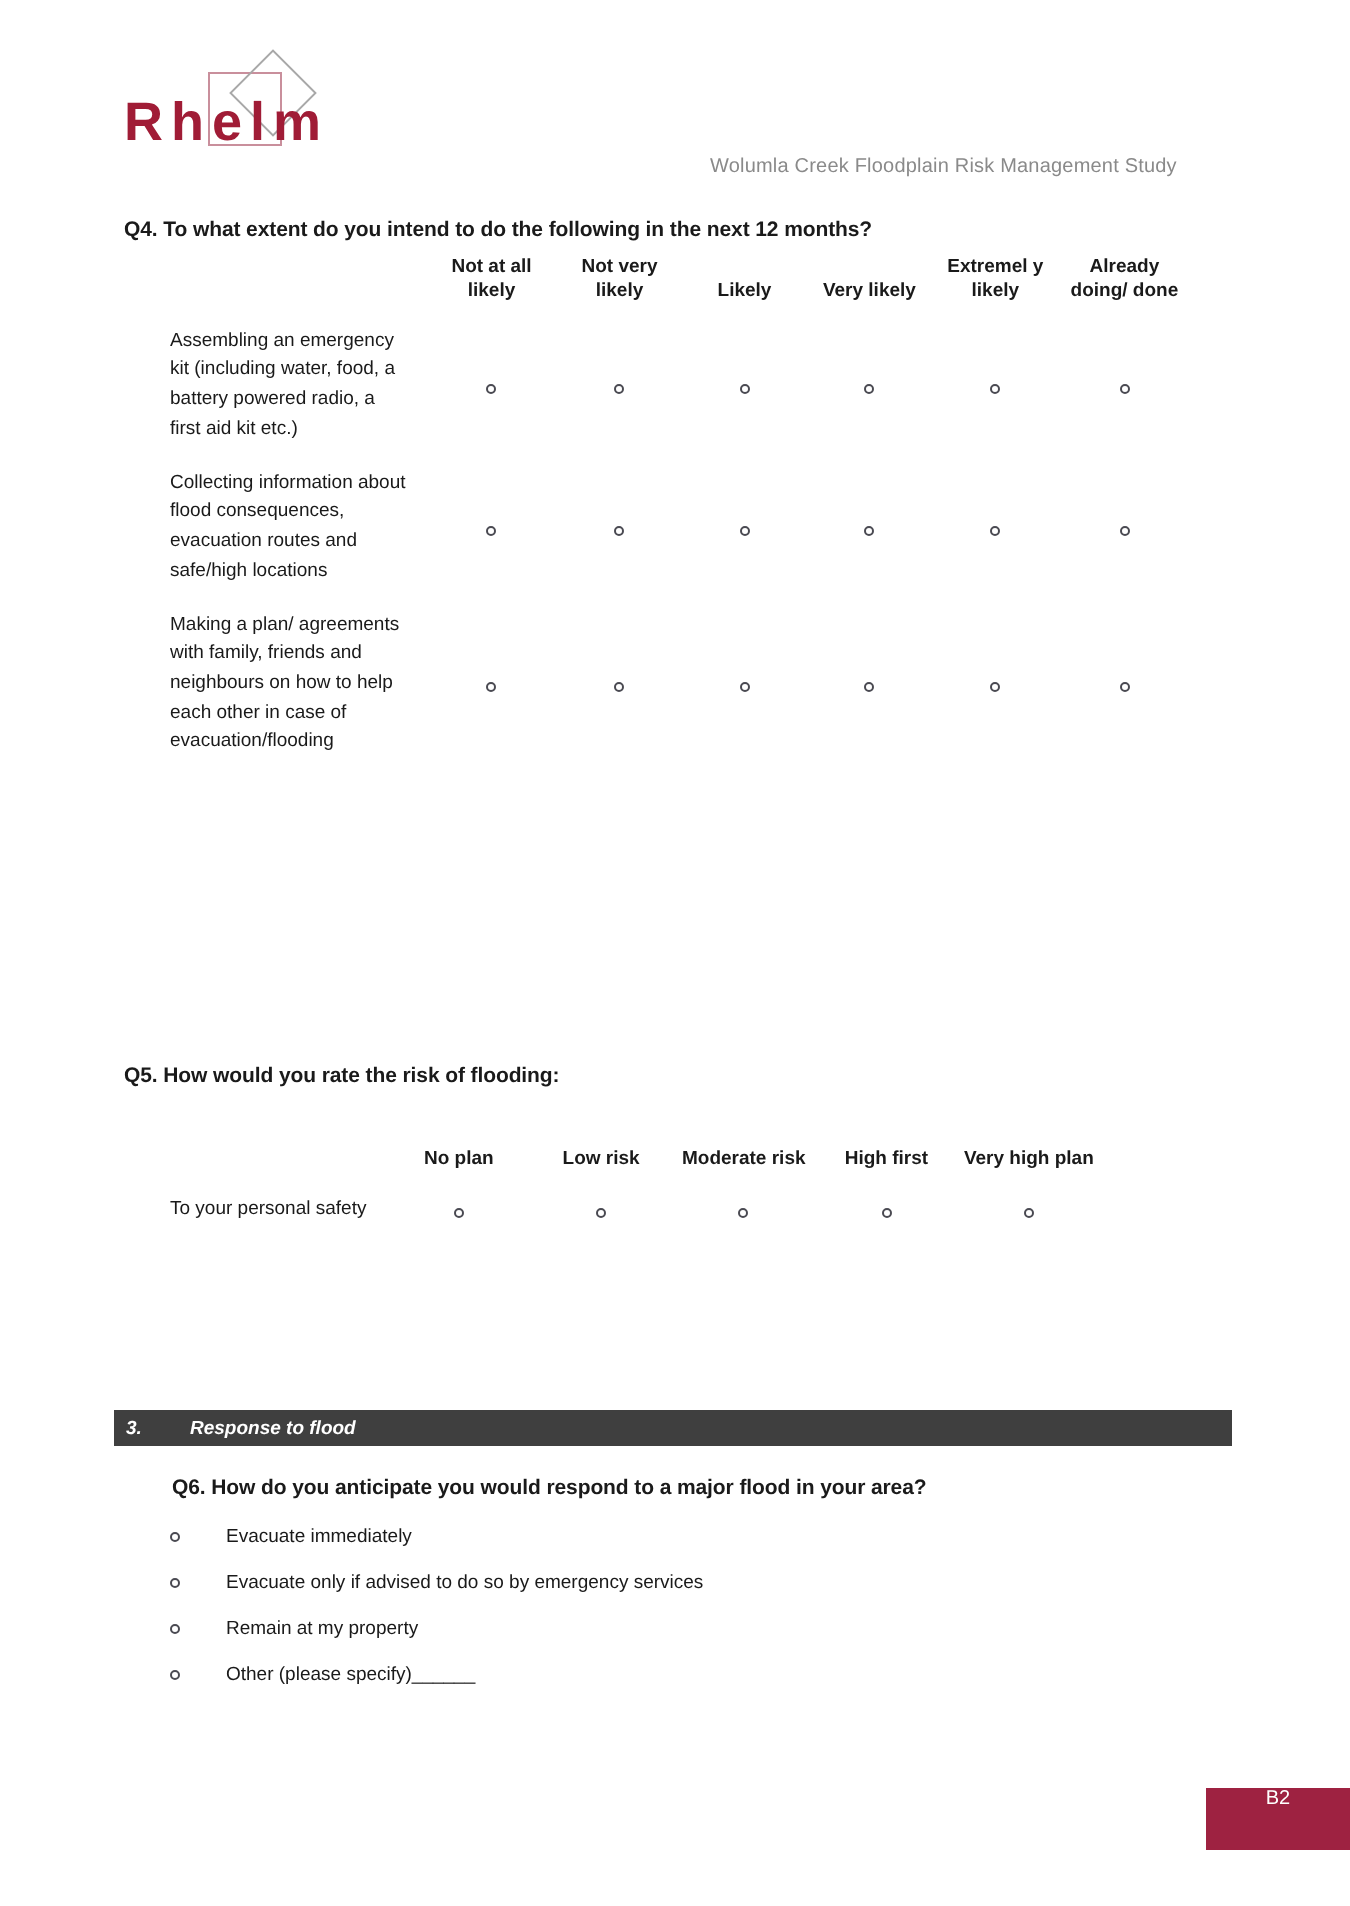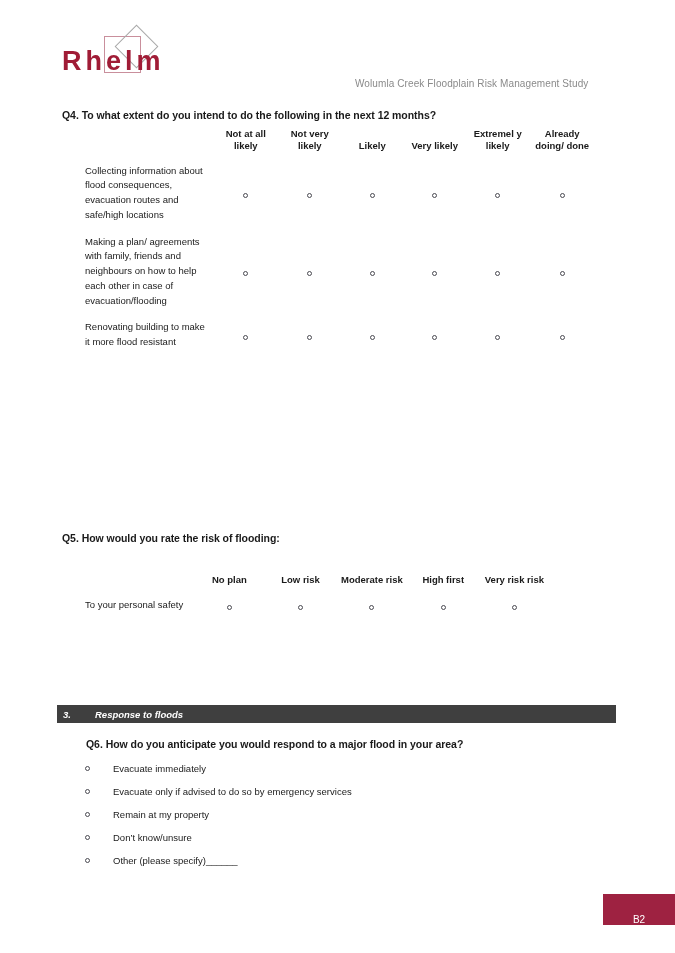--- a/index.html
+++ b/index.html
@@ -168,21 +168,21 @@
   .page-badge {
     position: absolute;
     right: 0;
     bottom: 28px;
     width: 72px;
     height: 31px;
     background: #9e2241;
     color: #ffffff;
     font-size: 10px;
     display: flex;
-    align-items: flex-end;
+    align-items: flex-start;
     justify-content: center;
   }
 </style>
 </head>
 <body>
 
 <div class="page-header">
 
   <div class="logo">
     <div class="logo-shapes">
@@ -213,39 +213,39 @@
       <th>Not at all likely</th>
       <th>Not very likely</th>
       <th>Likely</th>
       <th>Very likely</th>
       <th>Extremel y likely</th>
       <th>Already doing/ done</th>
     </tr>
   </thead>
   <tbody>
     <tr>
+      <td class="rowlabel">Assembling an emergency kit (including water, food, a battery powered radio, a first aid kit etc.)</td>
+      <td class="opt"><span class="radio"></span></td>
+      <td class="opt"><span class="radio"></span></td>
+      <td class="opt"><span class="radio"></span></td>
+      <td class="opt"><span class="radio"></span></td>
+      <td class="opt"><span class="radio"></span></td>
+      <td class="opt"><span class="radio"></span></td>
+    </tr>
+    <tr>
       <td class="rowlabel">Collecting information about flood consequences, evacuation routes and safe/high locations</td>
       <td class="opt"><span class="radio"></span></td>
       <td class="opt"><span class="radio"></span></td>
       <td class="opt"><span class="radio"></span></td>
       <td class="opt"><span class="radio"></span></td>
       <td class="opt"><span class="radio"></span></td>
       <td class="opt"><span class="radio"></span></td>
     </tr>
     <tr>
       <td class="rowlabel">Making a plan/ agreements with family, friends and neighbours on how to help each other in case of evacuation/flooding</td>
-      <td class="opt"><span class="radio"></span></td>
-      <td class="opt"><span class="radio"></span></td>
-      <td class="opt"><span class="radio"></span></td>
-      <td class="opt"><span class="radio"></span></td>
-      <td class="opt"><span class="radio"></span></td>
-      <td class="opt"><span class="radio"></span></td>
-    </tr>
-    <tr>
-      <td class="rowlabel">Renovating building to make it more flood resistant</td>
       <td class="opt"><span class="radio"></span></td>
       <td class="opt"><span class="radio"></span></td>
       <td class="opt"><span class="radio"></span></td>
       <td class="opt"><span class="radio"></span></td>
       <td class="opt"><span class="radio"></span></td>
       <td class="opt"><span class="radio"></span></td>
     </tr>
   </tbody>
 </table>
 
@@ -260,38 +260,38 @@
     <col style="width:72px">
       <col style="width:72px">
   </colgroup>
   <thead>
     <tr>
       <th></th>
       <th>No plan</th>
       <th>Low risk</th>
       <th>Moderate risk</th>
       <th>High first</th>
-      <th>Very risk risk</th>
+      <th>Very high plan</th>
     </tr>
   </thead>
   <tbody>
     <tr>
       <td class="rowlabel">To your personal safety</td>
       <td class="opt"><span class="radio"></span></td>
       <td class="opt"><span class="radio"></span></td>
       <td class="opt"><span class="radio"></span></td>
       <td class="opt"><span class="radio"></span></td>
       <td class="opt"><span class="radio"></span></td>
     </tr>
   </tbody>
 </table>
 
 <div class="section-bar" style="left:57px; top:705px; width:559px; height:18px;">
   <span class="sec-num">3.</span>
-  <span class="sec-label">Response to floods</span>
+  <span class="sec-label">Response to flood</span>
 </div>
 
 <div class="q-heading" style="left:86px; top:738px;">Q6. How do you anticipate you would respond to a major flood in your area?</div>
 
 <div class="optlist" style="left:80px; top:757px; width:450px;">
   <div class="optrow">
     <span class="bullet-cell">
         <span class="radio"></span>
       </span>
     <span class="opt-text">Evacuate immediately</span>
@@ -305,25 +305,19 @@
   <div class="optrow">
     <span class="bullet-cell">
         <span class="radio"></span>
       </span>
     <span class="opt-text">Remain at my property</span>
   </div>
   <div class="optrow">
     <span class="bullet-cell">
         <span class="radio"></span>
       </span>
-    <span class="opt-text">Don’t know/unsure</span>
-  </div>
-  <div class="optrow">
-    <span class="bullet-cell">
-        <span class="radio"></span>
-      </span>
     <span class="opt-text">Other (please specify)______</span>
   </div>
 </div>
 
 <div class="page-badge">
   <span>B2</span>
 </div>
 
 </body></html>

